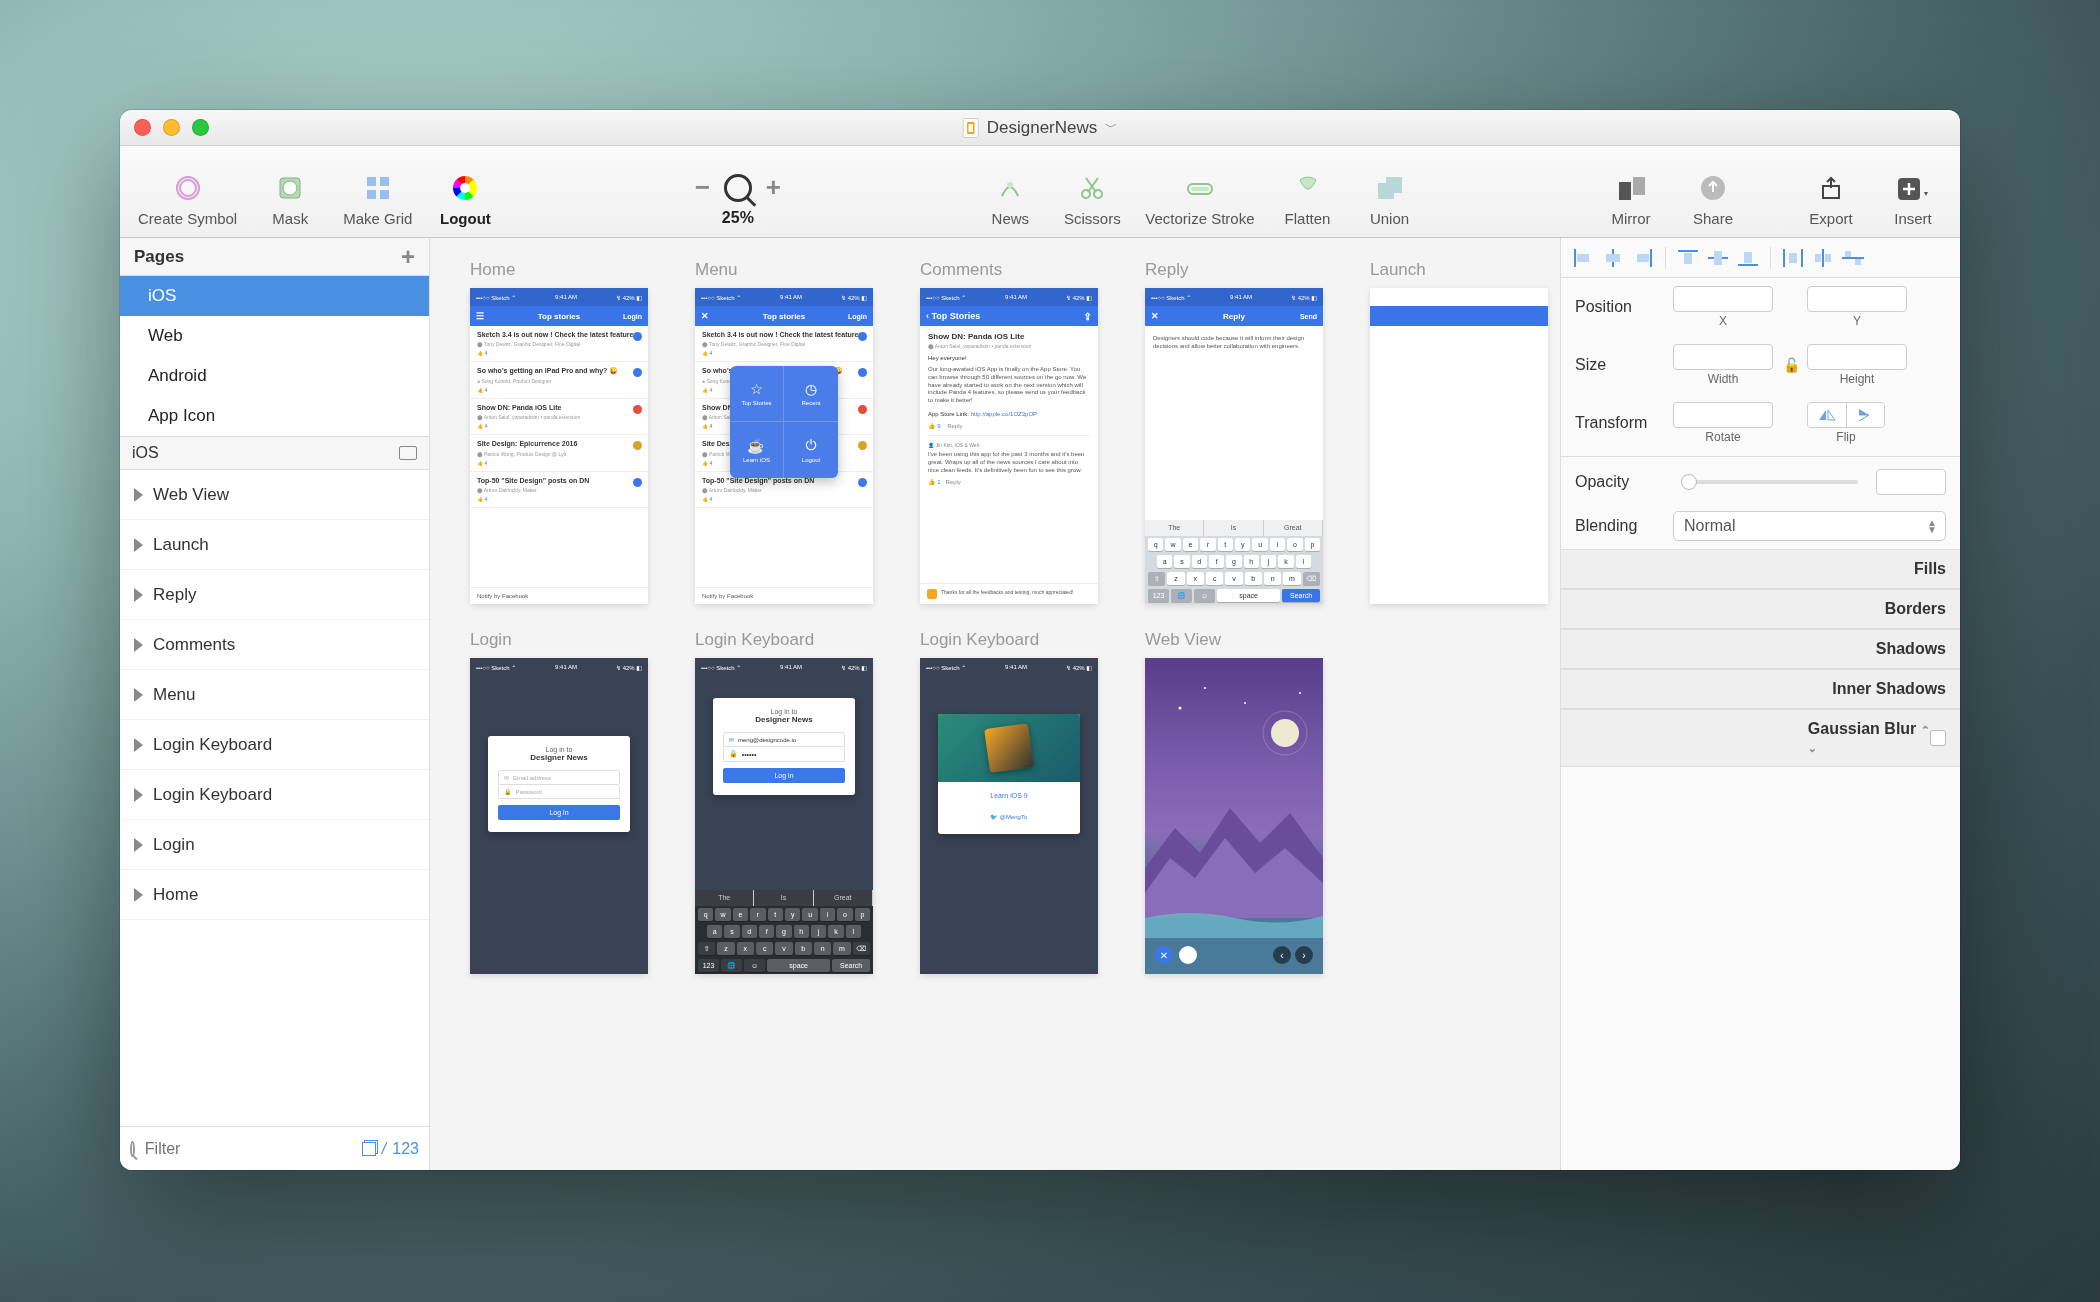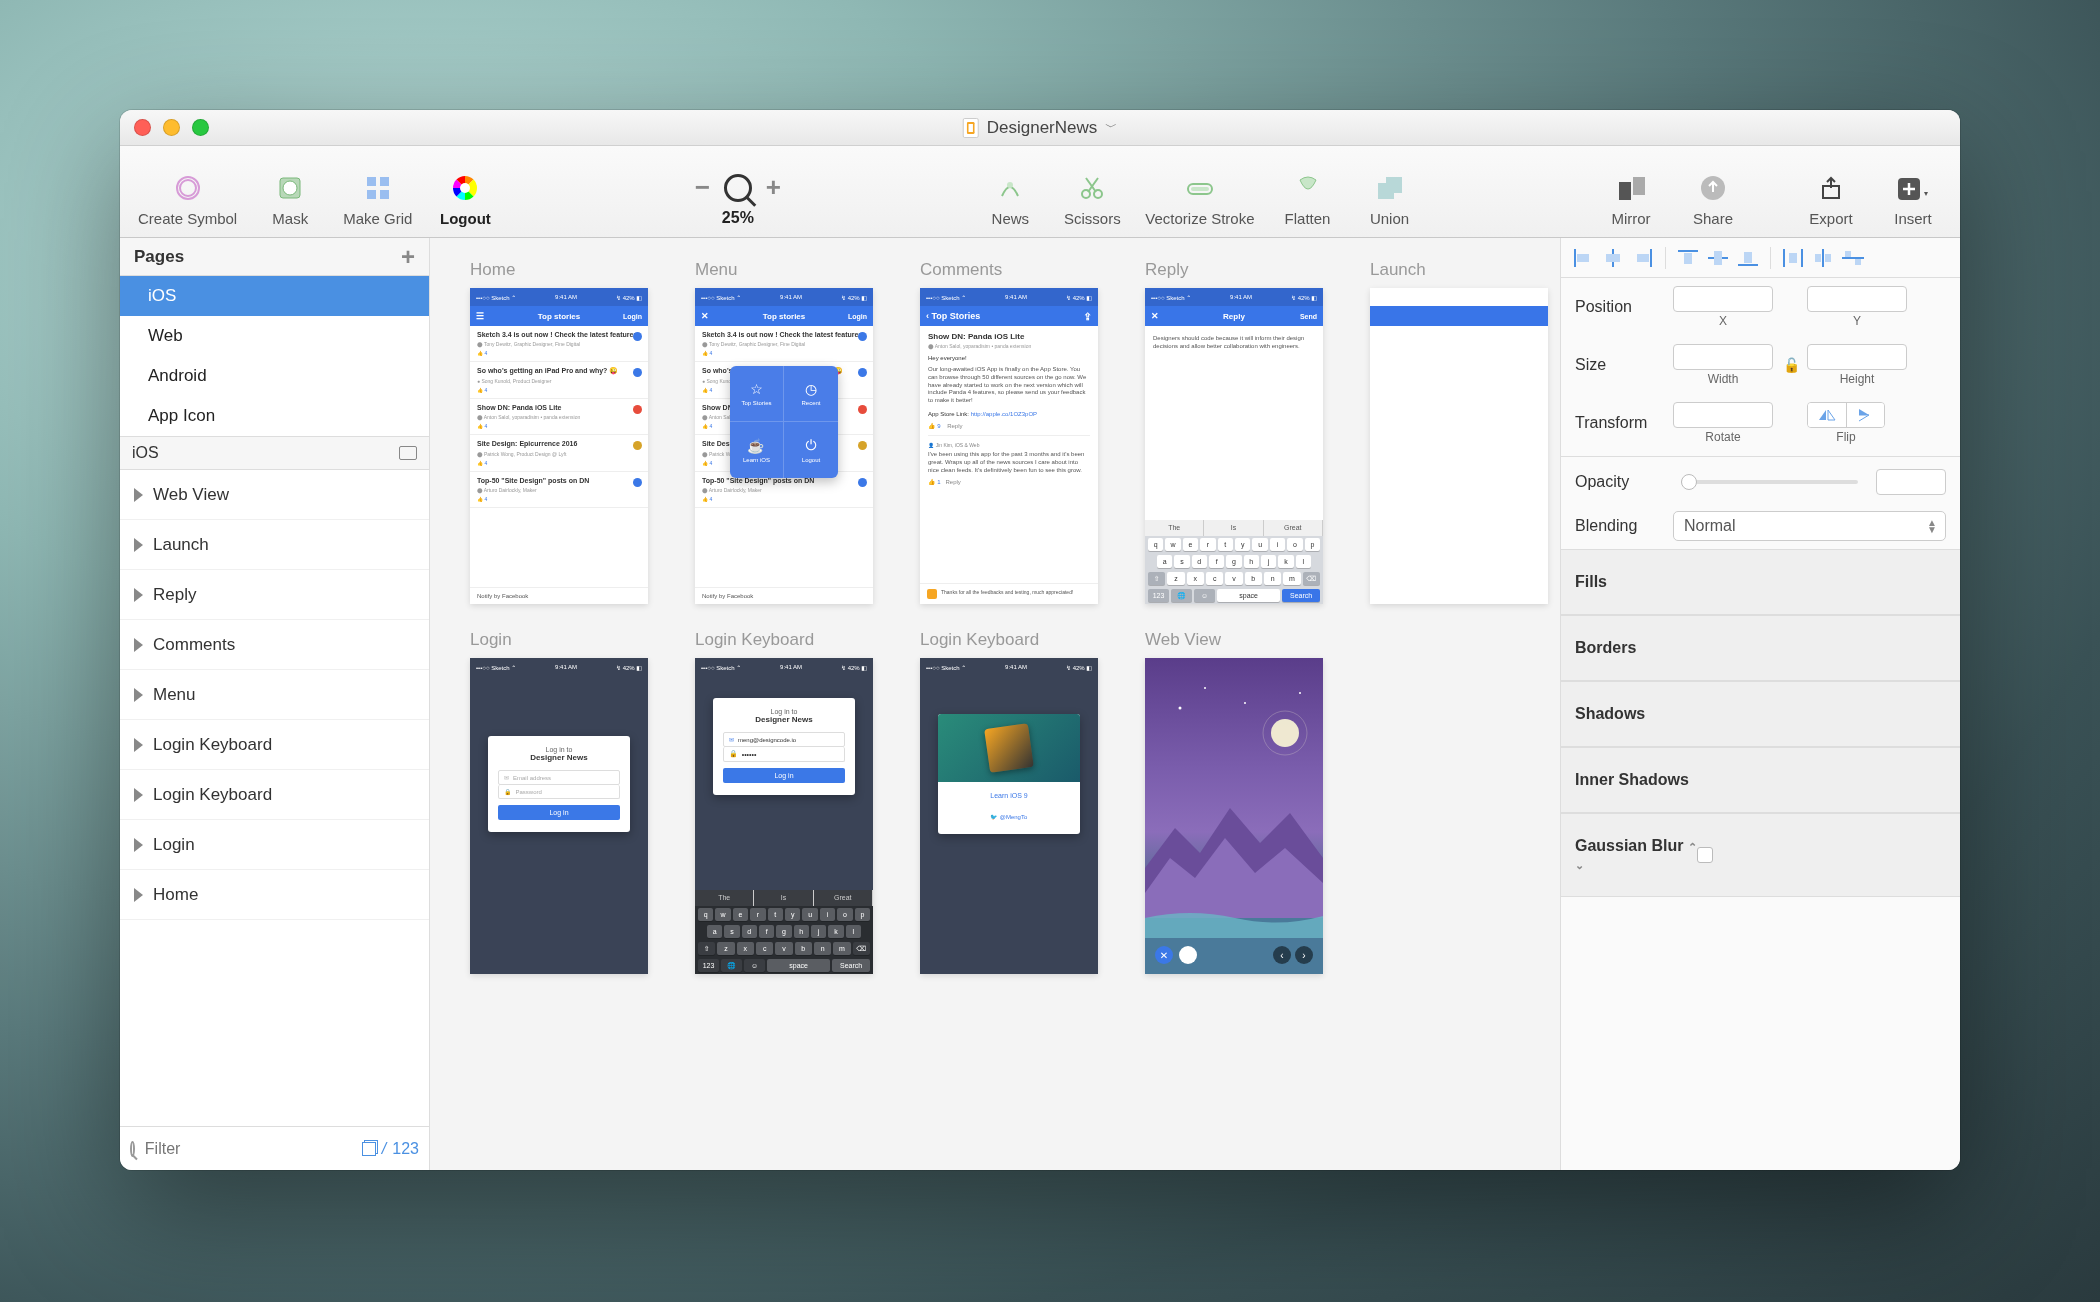--- a/index.html
+++ b/index.html
@@ -69,21 +69,21 @@
   .proprow .lbl { width:88px; color:#333;}
   .numbox { width:100px; height:26px; background:#fff; border:1px solid #ccc; border-radius:4px;}
   .sublbl { font-size:12px; color:#666; text-align:center; width:100px;}
   .flipbox { display:flex; border:1px solid #ccc; border-radius:4px; overflow:hidden; height:26px;}
   .flipbox div { width:38px; display:flex; align-items:center; justify-content:center; background:#fff;}
   .flipbox div + div { border-left:1px solid #ccc;}
   .slider { flex:1; height:4px; background:#ddd; border-radius:2px; position:relative; margin:0 8px;}
   .slider .knob { position:absolute; left:0; top:-6px; width:16px; height:16px; background:#fff; border:1px solid #bbb; border-radius:50%;}
   .selectbox { flex:1; height:30px; background:#fff; border:1px solid #ccc; border-radius:5px; display:flex; align-items:center; padding:0 10px; color:#555; position:relative;}
   .selectbox .updn { position:absolute; right:8px; color:#888; font-size:10px; line-height:7px;}
-  .insethdr { background:#efefef; border-top:1px solid #ddd; border-bottom:1px solid #ddd; padding:23px 14px; font-weight:600; display:flex; align-items:center; justify-content:flex-start;}
+  .insethdr { background:#efefef; border-top:1px solid #ddd; border-bottom:1px solid #ddd; padding:10px 14px; font-weight:600; display:flex; align-items:center; justify-content:flex-end;}
   .insethdr .cb { width:16px; height:16px; background:#fff; border:1px solid #bbb; border-radius:3px;}
   .lock { width:14px; color:#bbb; text-align:center; font-size:14px;}
   
   svg { overflow:visible; }
 </style>
 </head>
 <body>
 
 <div class="window">
 

